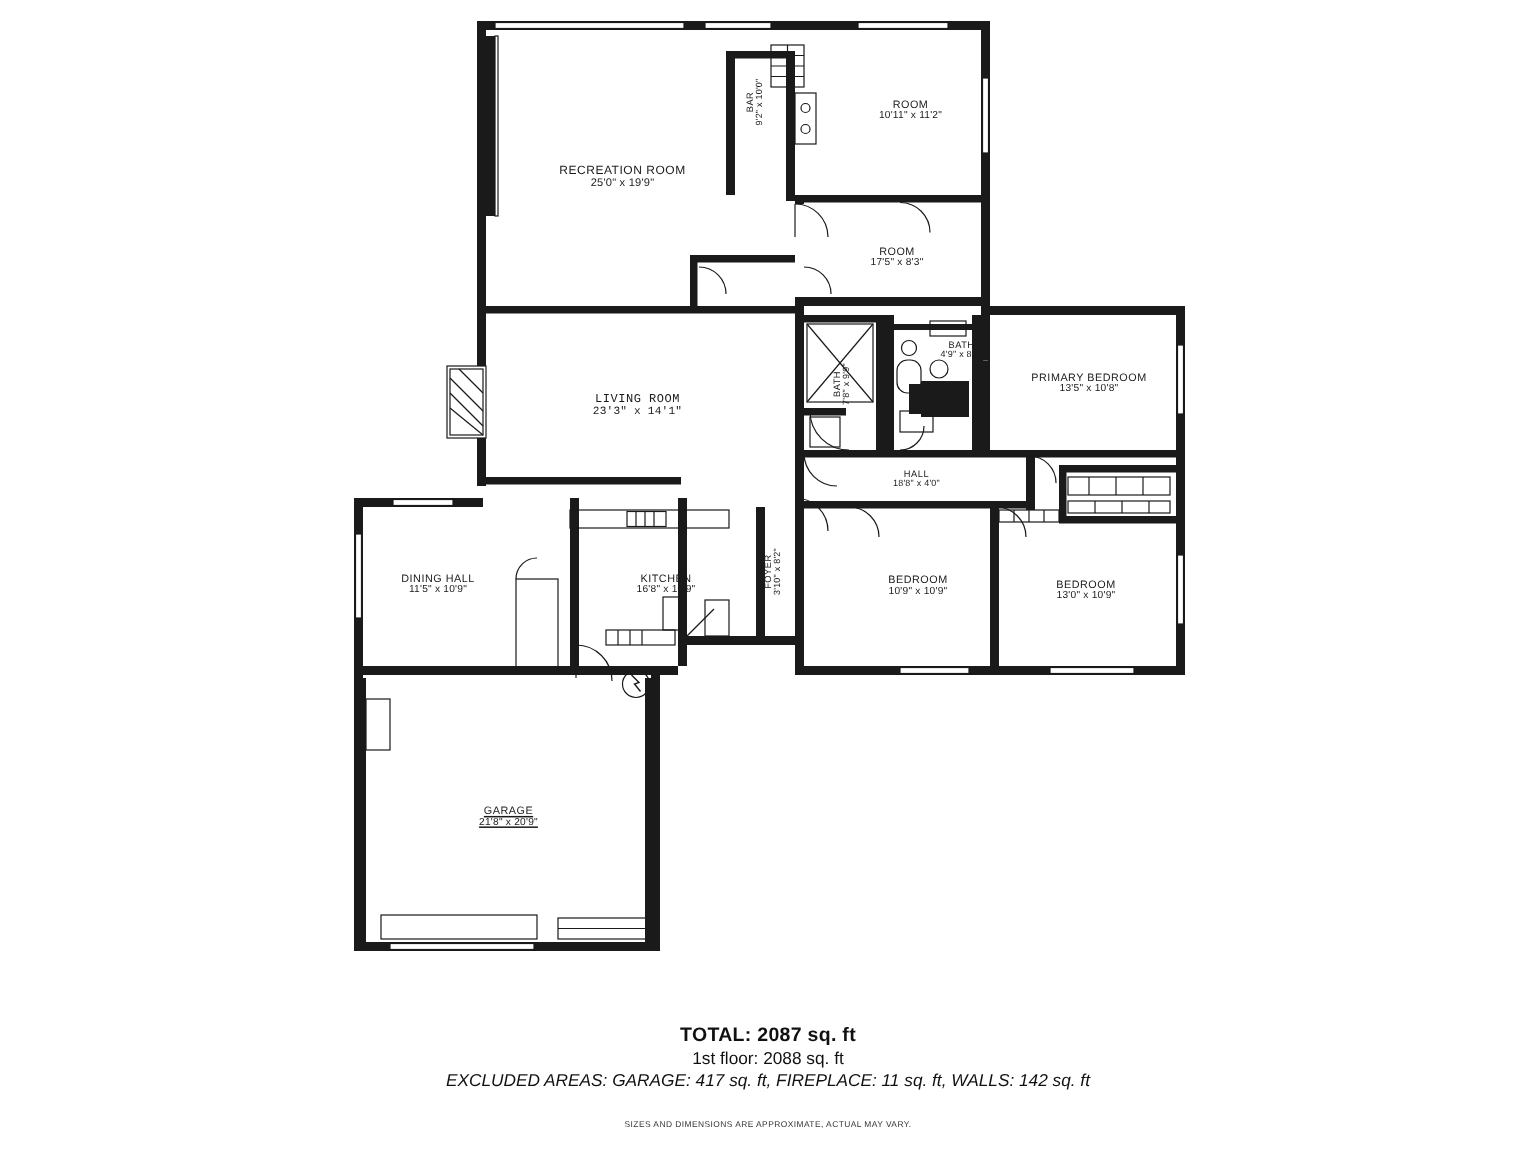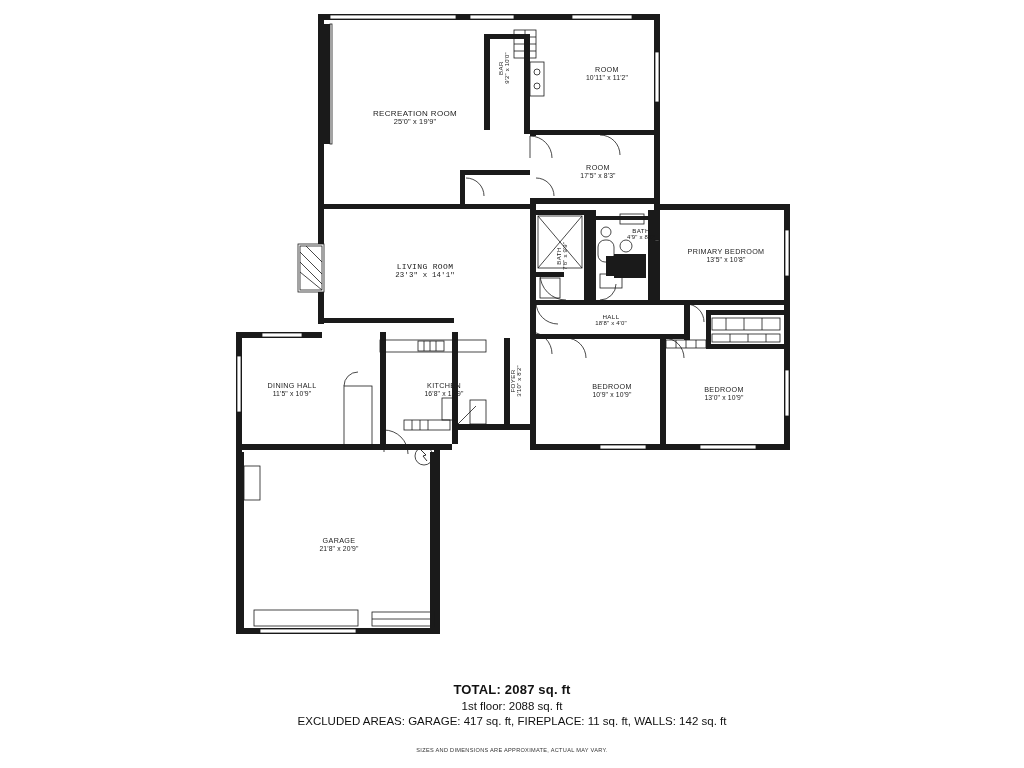--- a/index.html
+++ b/index.html
@@ -63,20 +63,21 @@
     letter-spacing: 0.2px;
     margin-bottom: 3px;
   }
   #footer .floor {
     font-size: 11.5px;
     margin-bottom: 3px;
   }
   #footer .excluded {
     font-size: 11.5px;
     margin-bottom: 20px;
+    font-style: italic;
   }
   #footer .disclaimer {
     font-size: 5.6px;
     letter-spacing: 0.3px;
     color: #333;
   }
 </style>
 </head>
 <body>
 
@@ -317,21 +318,21 @@
       <span class="dim">3'10" x 8'2"</span>
     </div>
     <div class="room-label" style="left: 612px; top: 391px;">
       <span class="nm">BEDROOM</span>
       <span class="dim">10'9" x 10'9"</span>
     </div>
     <div class="room-label" style="left: 724px; top: 394px;">
       <span class="nm">BEDROOM</span>
       <span class="dim">13'0" x 10'9"</span>
     </div>
-    <div class="room-label" style="left: 339px; top: 545px;">
+    <div class="room-label" style="left: 339px; top: 545px; text-decoration: underline;">
       <span class="nm">GARAGE</span>
       <span class="dim">21'8" x 20'9"</span>
     </div>
   </div>
 
 <div id="footer">
   <div class="total">TOTAL: 2087 sq. ft</div>
   <div class="floor">1st floor: 2088 sq. ft</div>
   <div class="excluded">EXCLUDED AREAS: GARAGE: 417 sq. ft, FIREPLACE: 11 sq. ft, WALLS: 142 sq. ft</div>
   <div class="disclaimer">SIZES AND DIMENSIONS ARE APPROXIMATE, ACTUAL MAY VARY.</div>

